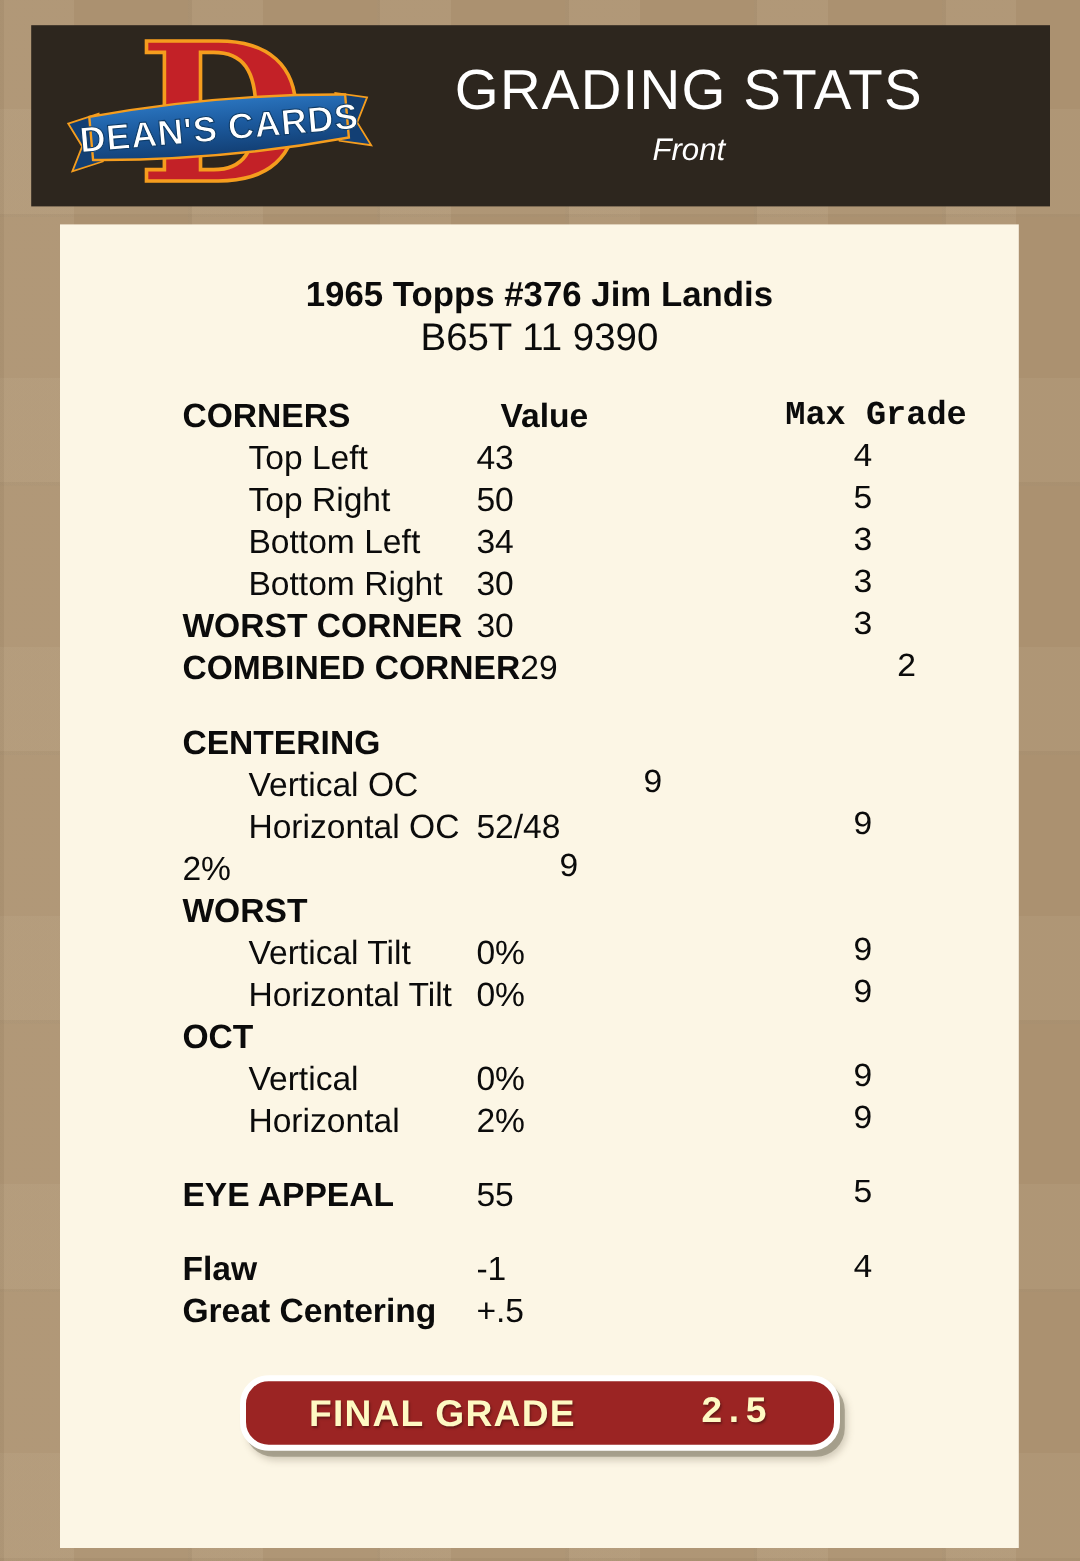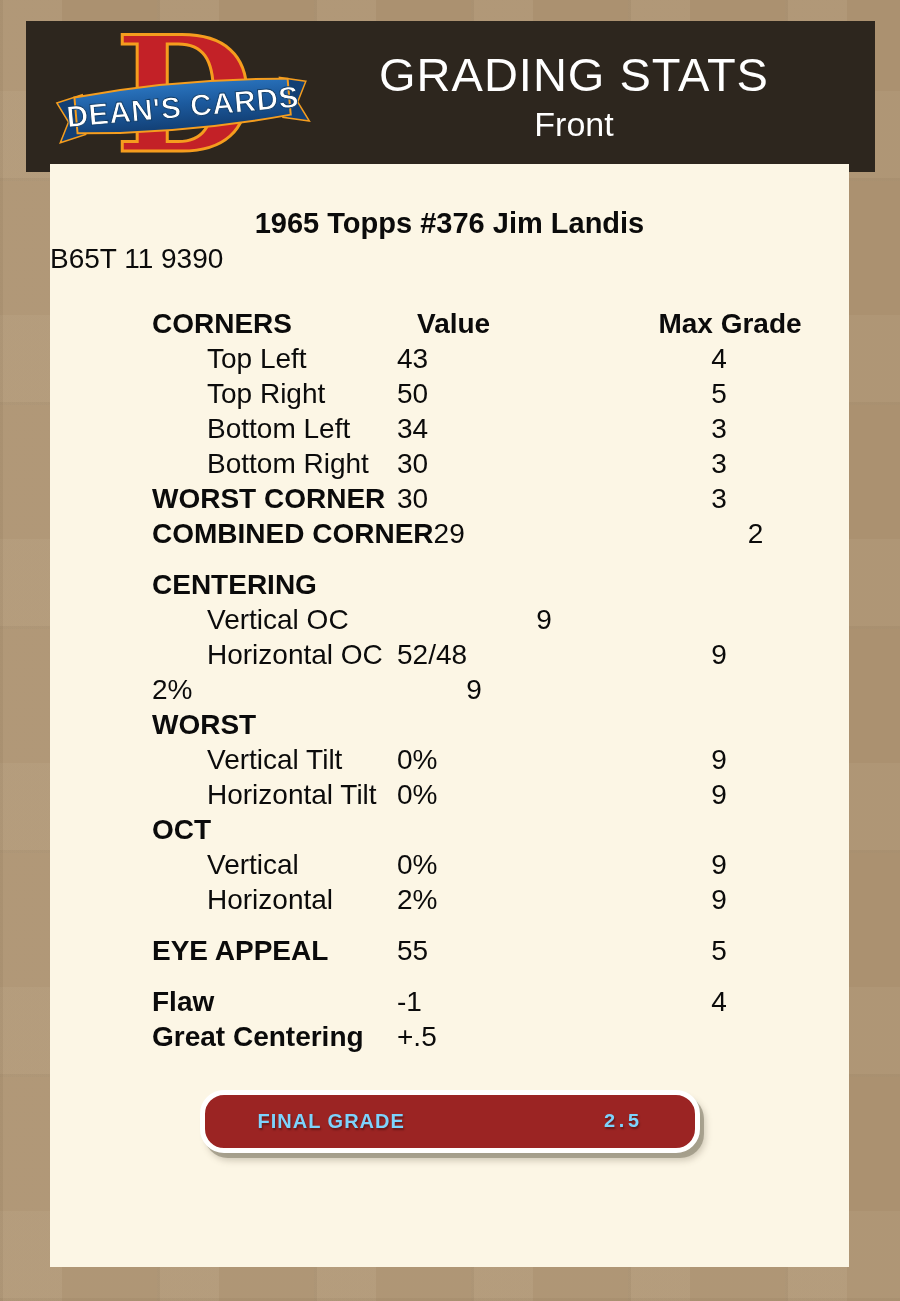--- a/index.html
+++ b/index.html
@@ -19,48 +19,48 @@
       repeating-linear-gradient(0deg, rgba(255,244,220,0.05) 0 90px, rgba(0,0,0,0) 90px 224px);
   }
 
   .topbar {
     position:absolute; left:26px; top:21px; width:849px; height:151px;
     background:#2d261e; display:flex; align-items:center;
   }
   .logo-wrap { flex:0 0 auto; margin-left:28px; width:258px; height:130px; }
   .header-text { flex:1; text-align:center; padding-right:39px; color:#ffffff; }
   .header-title { font-size:47px; line-height:54px; letter-spacing:1px; }
-  .header-subtitle { font-size:34px; line-height:44px; }
+  .header-subtitle { font-size:26px; line-height:44px;font-style:italic; }
 
   .sheet {
-    position:absolute; left:50px; top:164px; width:799px; height:1103px;
+    position:absolute; left:50px; top:187px; width:799px; height:1103px;
     background:#fcf6e5; color:#0b0b0b;
   }
   .card-title { margin-top:42px; text-align:center; font-size:29px; font-weight:bold; line-height:35px; }
-  .card-serial { font-size:28px; line-height:35px; }
+  .card-serial { text-align:center; font-size:32px; line-height:35px; }
 
   .stats { margin:30px 0 0 102px; width:652px; font-size:28px; }
   .row { display:flex; height:35px; line-height:35px; }
   .row .c-label { flex:0 0 245px; white-space:nowrap; }
   .row .c-value { flex:0 0 175px; text-align:left; white-space:nowrap; }
-  .row .c-max { flex:0 0 170px; margin-left:62px; text-align:center; white-space:nowrap; }
+  .row .c-max { flex:0 0 170px; margin-left:62px; text-align:center; white-space:nowrap;font-family:Liberation Mono, monospace; }
   .row.section .c-label { font-weight:bold; }
   .row.item .c-label { padding-left:55px; }
   .row.head .c-value, .row.head .c-max { font-weight:bold; }
   .row.head .c-value { transform:translateX(20px); }
   .row.head .c-max { transform:translateX(11px); }
-  .row.gap { margin-top:16px; }
+  .row.gap { margin-top:27px; }
 
   .final-grade-wrap { margin-top:36px; display:flex; justify-content:center; }
   .final-grade-button {
     width:500px; height:63px; background:#9b2423;
     border:5px solid #ffffff; border-radius:24px;
     box-shadow:4px 5px 0 rgba(118,112,92,0.5), 6px 8px 6px rgba(90,80,60,0.25);
     display:flex; align-items:center;
-    color:#7dd3fc; font-weight:bold; font-size:20px;
+    color:#fef9c3; font-weight:bold; font-size:31px;
     text-shadow:1px 2px 2px rgba(0,0,0,0.35);
     cursor:pointer;
   }
   .fg-label { margin-left:53px; letter-spacing:1px; }
   .fg-value { margin-left:auto; margin-right:55px;font-family:Liberation Mono, monospace; }
 </style>
 </head>
 <body>
 
 <div class="page">

